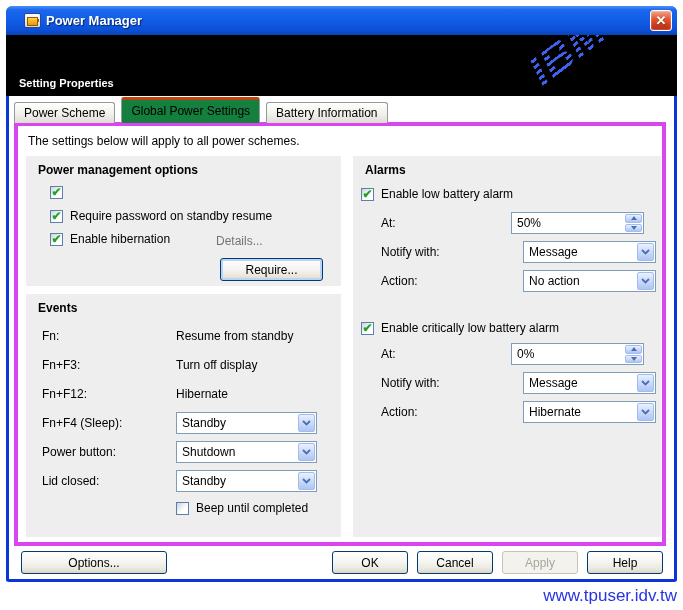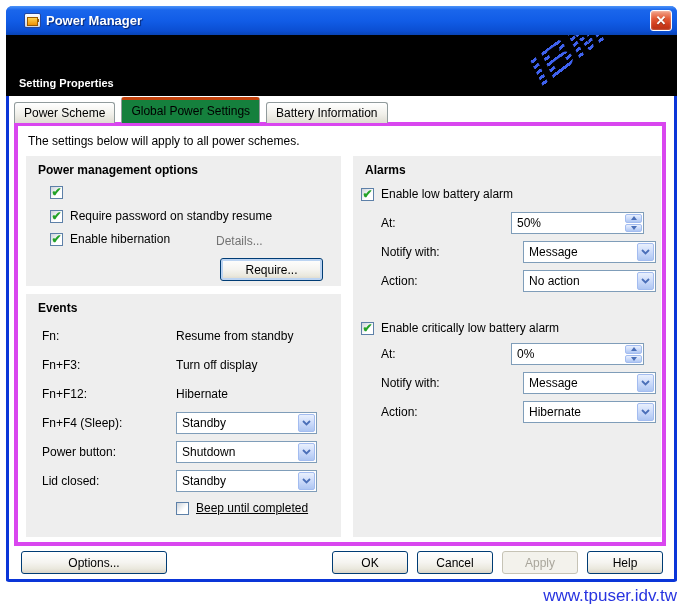--- a/index.html
+++ b/index.html
@@ -71,21 +71,21 @@
          background:linear-gradient(180deg,#ffffff 0%,#f5f4f0 50%,#eae8dd 80%,#d8d4c8 100%); }
   .btn.focus { box-shadow:inset 0 0 0 2px #bcd4f2; }
   .btn.disabled { color:#a9a69c; border-color:#c6c3b5; background:#f3f2ec; box-shadow:none; cursor:default; }
 
   
   .lrow { position:absolute; left:16px; display:flex; }
   .lrow .lab { width:134px; }
   .ev-r1 { top:35px; } .ev-r2 { top:64px; } .ev-r3 { top:93px;justify-content:flex-end; }
   .ev-c1 { top:118px; } .ev-c2 { top:147px; } .ev-c3 { top:176px; }
   .lrow .lab2 { width:134px; padding-top:4px; }
-  .beep-row { left:150px; top:207px;text-decoration:underline; }
+  .beep-row { left:150px; top:207px; }
 
   
   .combo { width:141px; height:22px; border:1px solid #7f9db9; background:#fff; position:relative;
            display:flex; align-items:center; cursor:pointer; }
   .combo .ctext { padding-left:5px; }
   .combo .cbtn { position:absolute; right:1px; top:1px; bottom:1px; width:17px; border:1px solid #a3bcf0; border-radius:2px;
                  background:linear-gradient(180deg,#e9f0fd 0%,#ccdbfa 50%,#aec6f2 100%);
                  display:flex; align-items:center; justify-content:center; }
   .combo.w133 { width:133px;margin-left:12px; }
 

